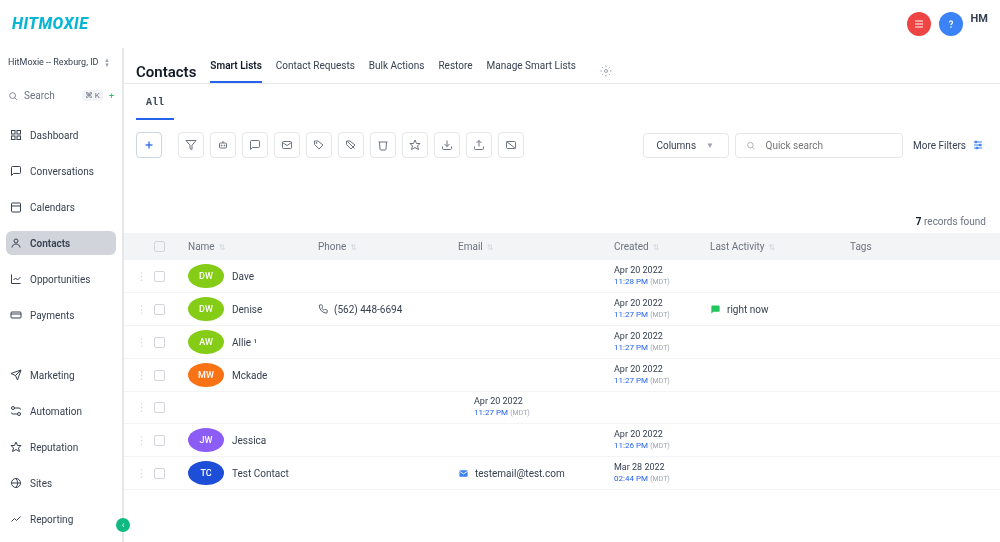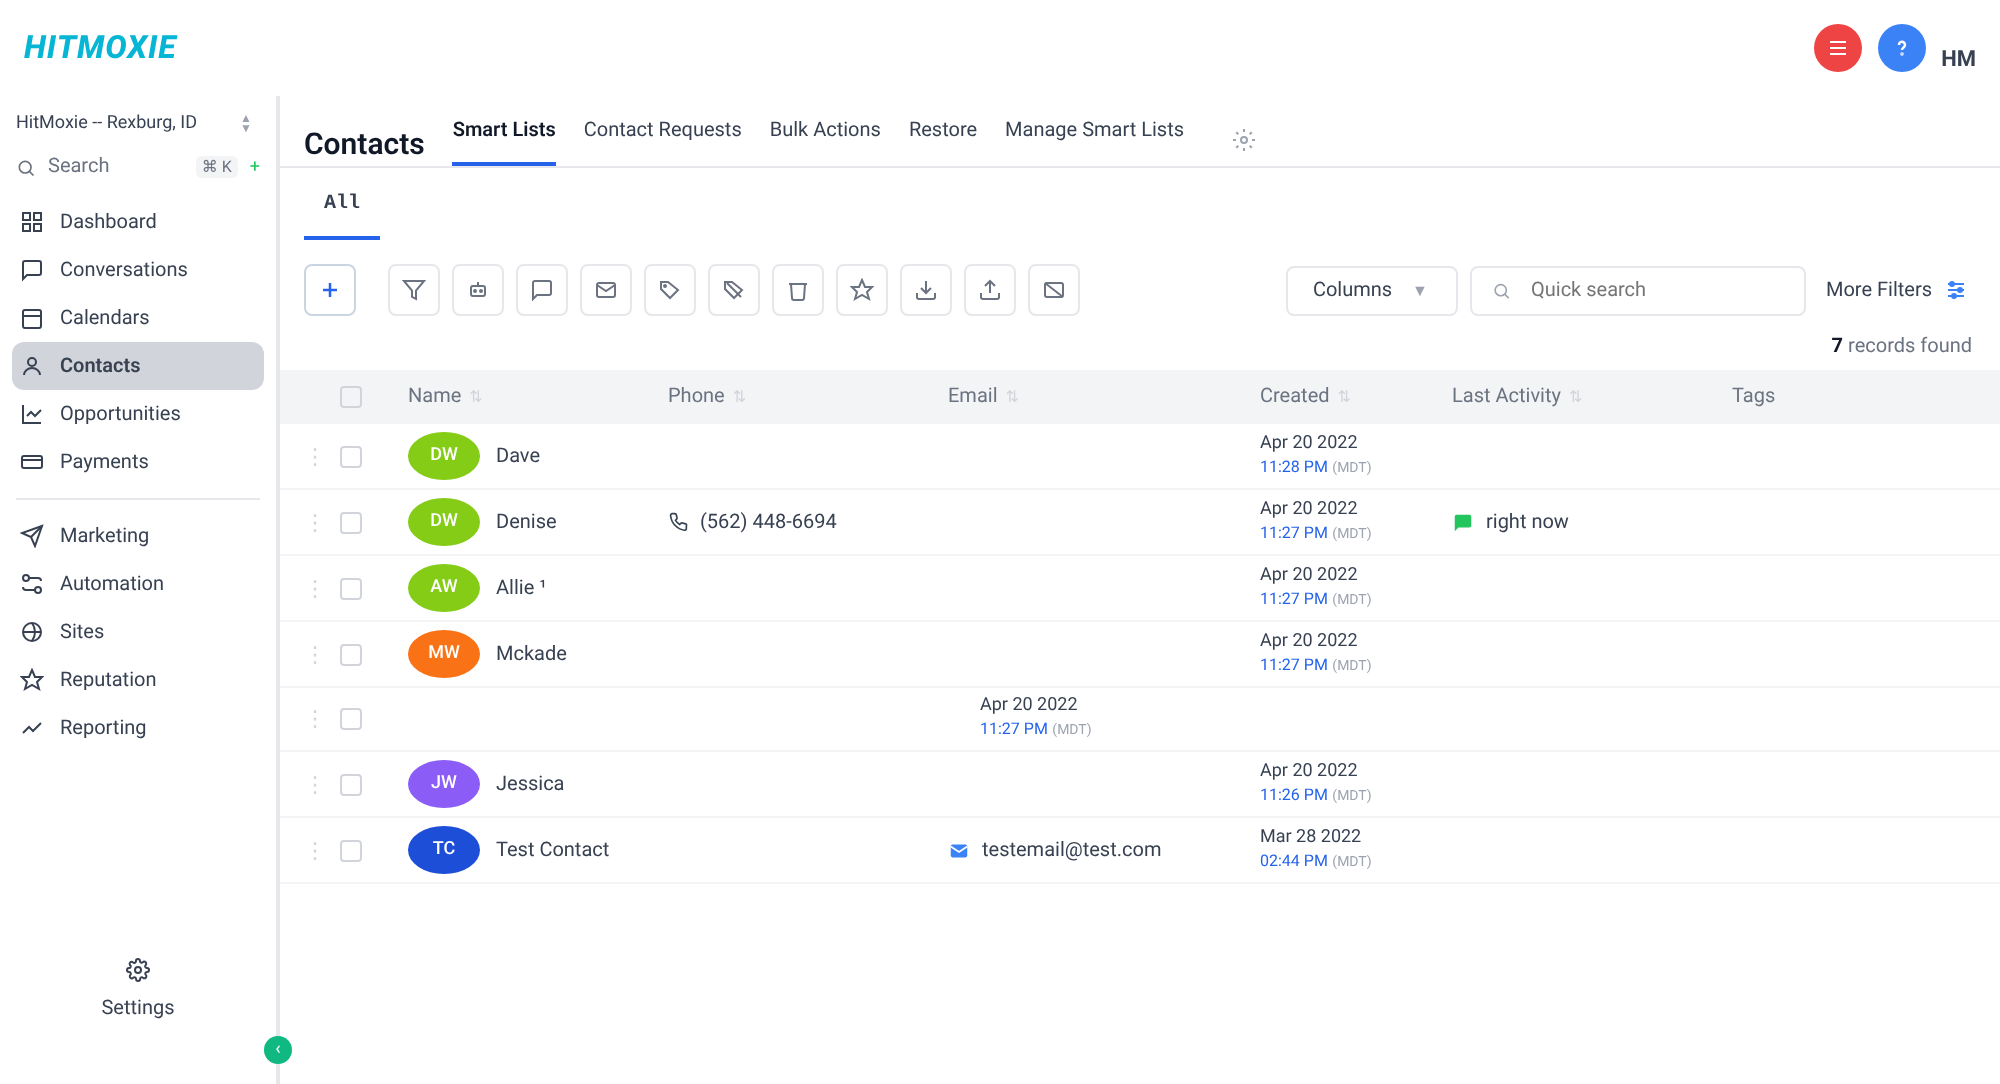--- a/index.html
+++ b/index.html
@@ -1,25 +1,25 @@
 <!DOCTYPE html>
 <html><head>
   <meta charset="utf-8">
   <style>
     * { margin: 0; padding: 0; box-sizing: border-box; font-family: -apple-system, BlinkMacSystemFont, "Segoe UI", Roboto, sans-serif; }
     body { width: 1000px; height: 542px; overflow: hidden; background: #fff; display: flex; flex-direction: column; }
     .topbar { height: 48px; display: flex; align-items: center; justify-content: space-between; padding: 0 12px; border-bottom: 1px solid transparent; }
     .logo { font-size: 16px; font-weight: 800; color: #06b6d4; letter-spacing: 0.5px; font-style: italic; }
-    .topbar-right { display: flex; align-items: flex-end; gap: 8px; }
+    .topbar-right { display: flex; align-items: flex-start; gap: 8px; }
     .circle-btn { width: 24px; height: 24px; border-radius: 50%; display: flex; align-items: center; justify-content: center; color: #fff; }
     .circle-red { background: #ef4444; }
     .circle-blue { background: #3b82f6; }
     .hm-logo { font-weight: 700; font-size: 11px; color: #374151; }
     .main { flex: 1; display: flex; min-height: 0; }
-    .sidebar { width: 140px; border-right: 2px solid #e5e7eb; display: flex; flex-direction: column; padding: 4px 6px 0; position: relative; }
+    .sidebar { width: 124px; border-right: 2px solid #e5e7eb; display: flex; flex-direction: column; padding: 4px 6px 0; position: relative; gap: 12px; }
     .account-select { display: flex; align-items: center; font-size: 9px; color: #374151; padding: 3px 2px; }
     .stepper { width: 10px; height: 14px; margin-left: auto; display: flex; flex-direction: column; justify-content: center; color: #9ca3af; font-size: 6px; line-height: 5px; }
     .search-box { display: flex; align-items: center; gap: 6px; font-size: 10px; color: #6b7280; padding: 6px 2px 10px; }
     .search-box .kbd { margin-left: auto; font-size: 8px; background: #f3f4f6; padding: 1px 3px; border-radius: 3px; }
     .search-box .plus { font-size: 9px; color: #22c55e; }
     .nav-item { display: flex; align-items: center; gap: 8px; font-size: 10px; color: #374151; padding: 6px 4px; border-radius: 6px; }
     .nav-item.active { background: #d1d5db; font-weight: 600; }
     .nav-item svg { width: 12px; height: 12px; flex-shrink: 0; }
     .divider { height: 1px; background: #e5e7eb; margin: 6px 2px; }
     .settings-item { margin-top: auto; margin-bottom: 26px; flex-direction: column; }
@@ -37,21 +37,21 @@
     .subtab.active { border-bottom-color: #2563eb; font-weight: 600; }
     .toolbar { display: flex; align-items: center; padding: 12px 12px 10px; gap: 6px; }
     .tool-btn { width: 26px; height: 26px; border: 1px solid #e5e7eb; border-radius: 4px; display: flex; align-items: center; justify-content: center; color: #6b7280; }
     .tool-btn.primary { color: #2563eb; border-color: #cbd5e1; }
     .tool-sep { width: 4px; }
     .spacer { flex: 1; }
     .columns-btn { border: 1px solid #e5e7eb; border-radius: 4px; padding: 6px 14px 6px 12px; font-size: 10px; color: #374151; display: flex; align-items: center; gap: 10px; }
     .quick-search { border: 1px solid #e5e7eb; border-radius: 4px; padding: 6px 10px; font-size: 10px; color: #9ca3af; display: flex; align-items: center; gap: 10px; width: 168px; }
     .quick-search input { border: none; outline: none; width: 100%; font-size: 10px; }
     .more-filters { font-size: 10px; color: #374151; display: flex; align-items: center; gap: 6px; padding: 0 4px; }
-    .records { font-size: 10px; color: #6b7280; padding: 0 14px 6px 13px; text-align: right; }
+    .records { font-size: 10px; color: #6b7280; padding: 0 14px 6px 13px; text-align: right; margin-top: 48px; }
     .records b { color: #111827; }
     .table-header { display: flex; align-items: center; background: #f3f4f6; padding: 8px 12px; font-size: 10px; color: #6b7280; }
     .col-handle { width: 18px; }
     .col-check { width: 24px; }
     .col-name { width: 140px; padding-left: 10px; }
     .col-phone { width: 140px; }
     .col-email { width: 156px; }
     .col-created { width: 96px; }
     .col-activity { width: 140px; }
     .col-tags { flex: 1; }
@@ -163,30 +163,30 @@
         <svg viewBox="0 0 24 24" fill="none" stroke="currentColor" stroke-width="2">
           <circle cx="6" cy="6" r="3"></circle>
           <circle cx="18" cy="18" r="3"></circle>
           <path d="M9 6h9a3 3 0 013 3v0"></path>
           <path d="M15 18H6a3 3 0 01-3-3v0"></path>
         </svg>
         <span>Automation</span>
       </div>
     <div class="nav-item">
         <svg viewBox="0 0 24 24" fill="none" stroke="currentColor" stroke-width="2">
+          <polygon points="12 2 15 9 22 9 17 14 19 21 12 17 5 21 7 14 2 9 9 9"></polygon>
+        </svg>
+        <span>Reputation</span>
+      </div>
+    <div class="nav-item">
+        <svg viewBox="0 0 24 24" fill="none" stroke="currentColor" stroke-width="2">
           <circle cx="12" cy="12" r="9"></circle>
           <path d="M3 12h18M12 3a15 15 0 010 18"></path>
         </svg>
         <span>Sites</span>
-      </div>
-    <div class="nav-item">
-        <svg viewBox="0 0 24 24" fill="none" stroke="currentColor" stroke-width="2">
-          <polygon points="12 2 15 9 22 9 17 14 19 21 12 17 5 21 7 14 2 9 9 9"></polygon>
-        </svg>
-        <span>Reputation</span>
       </div>
     <div class="nav-item">
         <svg viewBox="0 0 24 24" fill="none" stroke="currentColor" stroke-width="2">
           <polyline points="3 17 9 11 13 15 21 7"></polyline>
         </svg>
         <span>Reporting</span>
       </div>
     <div class="nav-item settings-item">
         <svg viewBox="0 0 24 24" fill="none" stroke="currentColor" stroke-width="2">
           <circle cx="12" cy="12" r="3"></circle>

